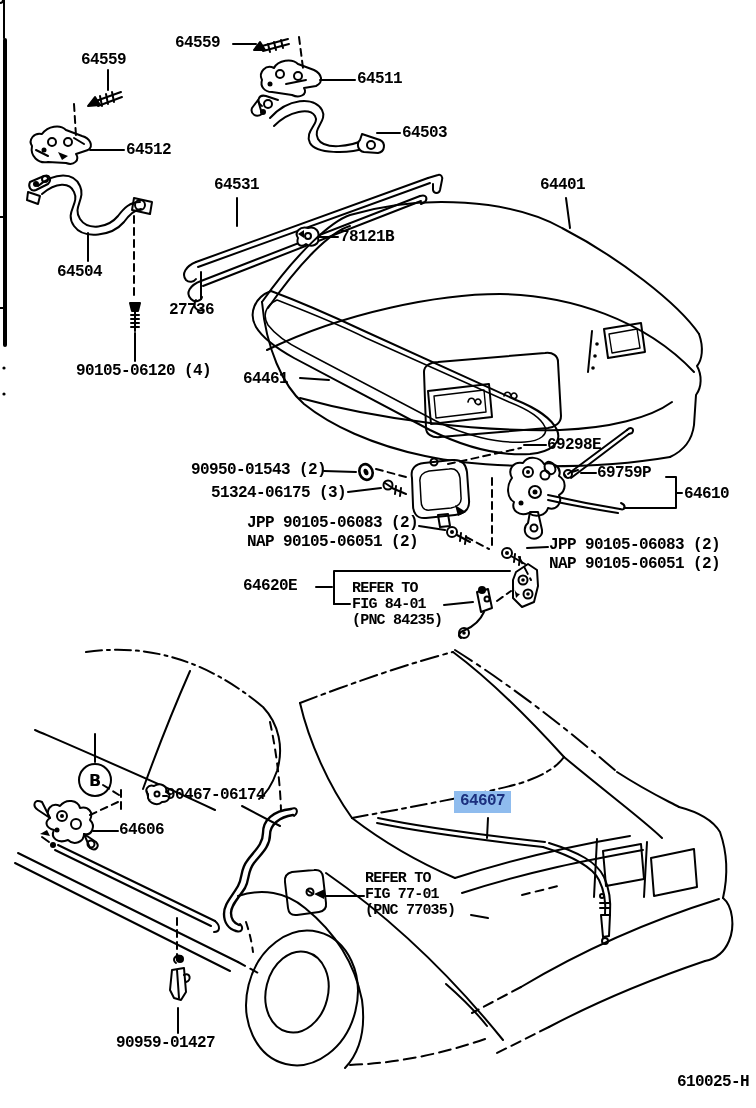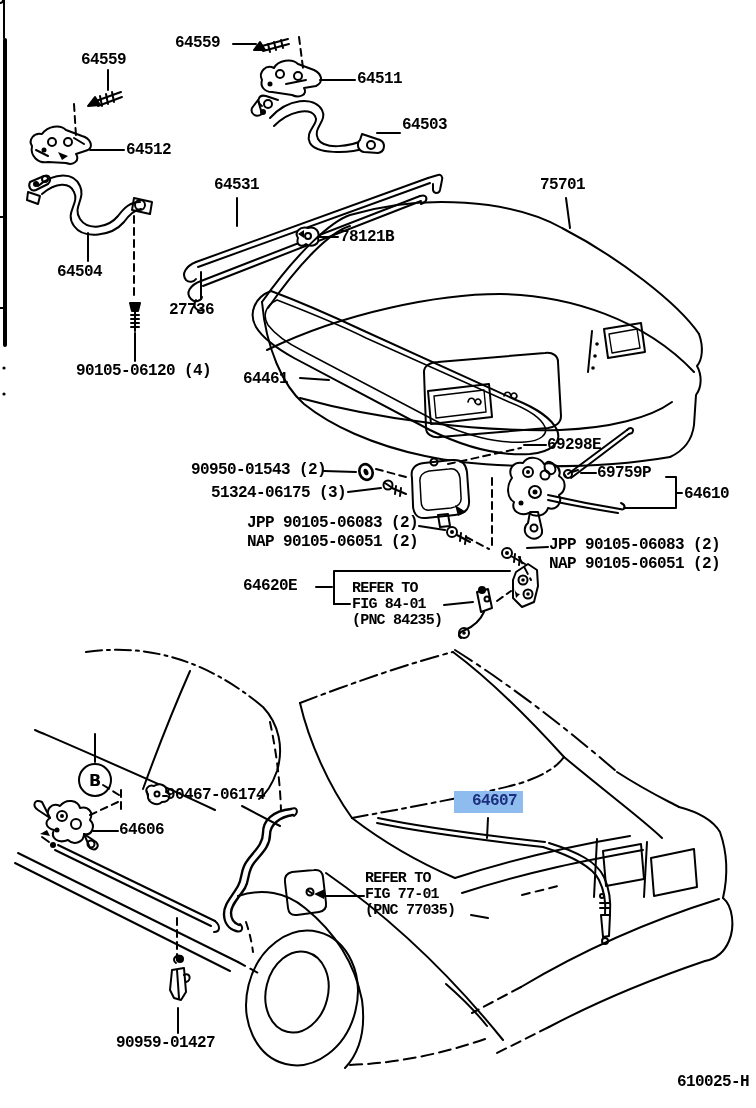--- a/index.html
+++ b/index.html
@@ -6,21 +6,21 @@
   #stage{position:relative;width:756px;height:1108px;background:#ffffff;overflow:hidden;
          font-family:"DejaVu Sans",sans-serif;}
   svg.art{position:absolute;left:0;top:0;}
   .lbl{position:absolute;font-weight:bold;font-size:16px;letter-spacing:-0.6px;
        color:#000;white-space:pre;line-height:1.18;z-index:5;font-family:Liberation Mono, monospace;}
   .lbl.sm{font-size:15px;line-height:1.06;letter-spacing:-0.8px;}
   .lbl.twoline{line-height:1.2;}
   .lbl.wide2{line-height:1.33;}
   .marker-b{position:absolute;width:30px;height:30px;border:2.5px solid #000;border-radius:50%;
        display:flex;align-items:center;justify-content:center;font-weight:bold;font-size:16px;z-index:5;}
-  .hl{padding:1px 6px 2px 18px;z-index:6;}
+  .hl{padding:1px 6px 2px 6px;z-index:6;}
 </style>
 </head>
 <body>
 
 <div id="stage">
 
 <svg class="art" width="756" height="1108" viewBox="0 0 756 1108" fill="none" stroke="#000" stroke-width="2" stroke-linecap="round" stroke-linejoin="round">
 
   <g>
     <path d="M4,0 L4,38"></path>
@@ -352,23 +352,23 @@
     <path d="M121,790 L121,812"></path>
     <path d="M90,815 L118,802"></path>
     <path d="M177,918 L177,960"></path>
   </g>
 </svg>
 
 <div class="lbl" style="left:81px;top:51px">64559</div>
 <div class="lbl" style="left:175px;top:34px">64559</div>
 <div class="lbl" style="left:357px;top:70px">64511</div>
 <div class="lbl" style="left:126px;top:141px">64512</div>
-<div class="lbl" style="left:402px;top:116px">64503</div>
+<div class="lbl" style="left:402px;top:124px">64503</div>
 <div class="lbl" style="left:214px;top:176px">64531</div>
-<div class="lbl" style="left:540px;top:176px">75701</div>
+<div class="lbl" style="left:540px;top:176px">64401</div>
 <div class="lbl" style="left:340px;top:228px">78121B</div>
 <div class="lbl" style="left:57px;top:263px">64504</div>
 <div class="lbl" style="left:169px;top:301px">27736</div>
 <div class="lbl" style="left:76px;top:362px">90105-06120 (4)</div>
 <div class="lbl" style="left:243px;top:370px">64461</div>
 <div class="lbl" style="left:547px;top:436px">69298E</div>
 <div class="lbl" style="left:191px;top:461px">90950-01543 (2)</div>
 <div class="lbl" style="left:211px;top:484px">51324-06175 (3)</div>
 <div class="lbl twoline" style="left:247px;top:514px">JPP 90105-06083 (2)
 NAP 90105-06051 (2)</div>

